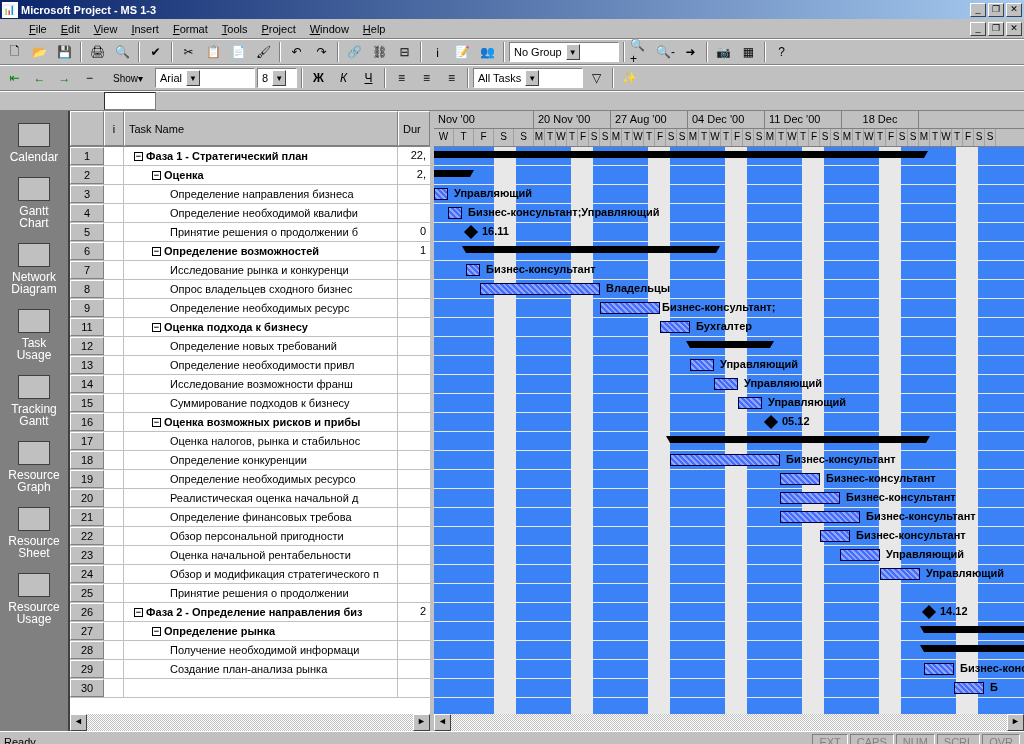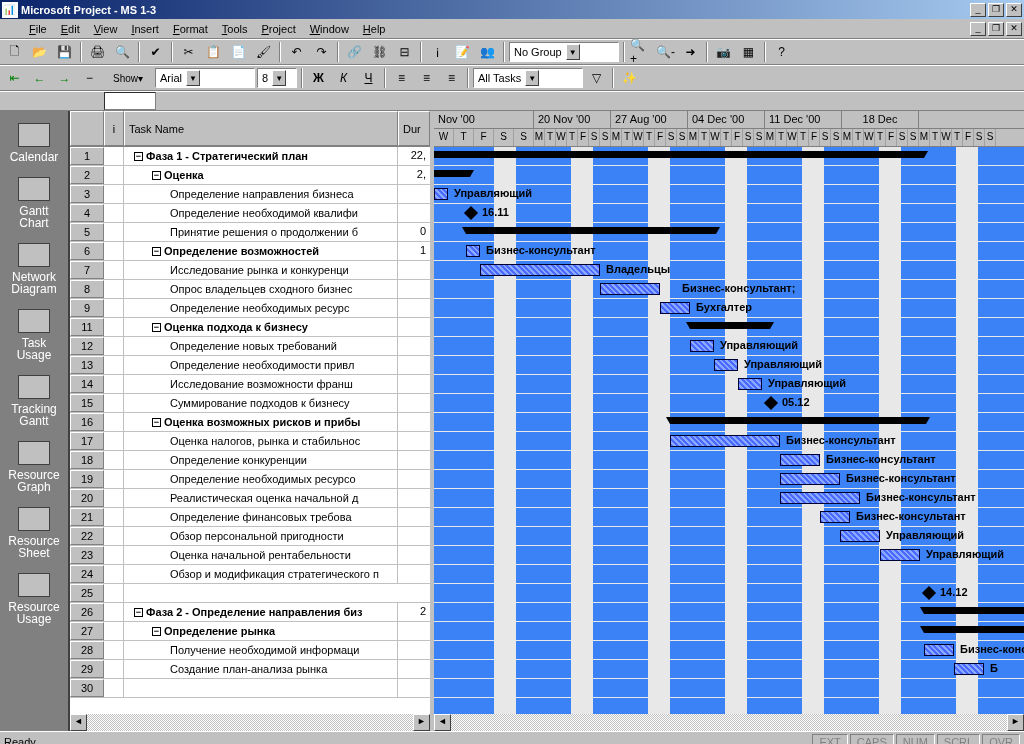--- a/index.html
+++ b/index.html
@@ -393,20 +393,23 @@
             <div class="rnum">24</div>
             <div class="ind"></div>
             <div class="tname " style="padding-left:46px">
               <span>Обзор и модификация стратегического п</span>
             </div>
             <div class="dur"></div>
           </div>
           <div class="row">
             <div class="rnum">25</div>
             <div class="ind"></div>
+            <div class="tname " style="padding-left:46px">
+              <span>Принятие решения о продолжении</span>
+            </div>
             <div class="dur"></div>
           </div>
           <div class="row">
             <div class="rnum">26</div>
             <div class="ind"></div>
             <div class="tname bold" style="padding-left:10px">
               <span class="outline-btn">−</span>
               <span>Фаза 2 - Определение направления биз</span>
             </div>
             <div class="dur">2</div>
@@ -523,37 +526,41 @@
             <div class="summary-bar" style="left: 0px; width: 490px;"></div>
           </div>
           <div class="gantt-row">
             <div class="summary-bar" style="left: 0px; width: 36px;"></div>
           </div>
           <div class="gantt-row">
             <div class="task-bar" style="left: 0px; width: 14px;"></div>
             <div class="bar-label" style="left: 20px;">Управляющий</div>
           </div>
           <div class="gantt-row">
+            <div class="task-bar" style="left: 14px; width: 14px;"></div>
+            <div class="bar-label" style="left: 34px;">Бизнес-консультант;Управляющий</div>
+          </div>
+          <div class="gantt-row">
             <div class="milestone" style="left: 32px;"></div>
             <div class="bar-label" style="left: 48px;">16.11</div>
           </div>
           <div class="gantt-row">
             <div class="summary-bar" style="left: 32px; width: 250px;"></div>
           </div>
           <div class="gantt-row">
             <div class="task-bar" style="left: 32px; width: 14px;"></div>
             <div class="bar-label" style="left: 52px;">Бизнес-консультант</div>
           </div>
           <div class="gantt-row">
             <div class="task-bar" style="left: 46px; width: 120px;"></div>
             <div class="bar-label" style="left: 172px;">Владельцы</div>
           </div>
           <div class="gantt-row">
             <div class="task-bar" style="left: 166px; width: 60px;"></div>
-            <div class="bar-label" style="left: 248px;">Бизнес-консультант;</div>
+            <div class="bar-label" style="left: 228px;">Бизнес-консультант;</div>
           </div>
           <div class="gantt-row">
             <div class="task-bar" style="left: 226px; width: 30px;"></div>
             <div class="bar-label" style="left: 262px;">Бухгалтер</div>
           </div>
           <div class="gantt-row">
             <div class="summary-bar" style="left: 256px; width: 80px;"></div>
           </div>
           <div class="gantt-row">
             <div class="task-bar" style="left: 256px; width: 24px;"></div>

